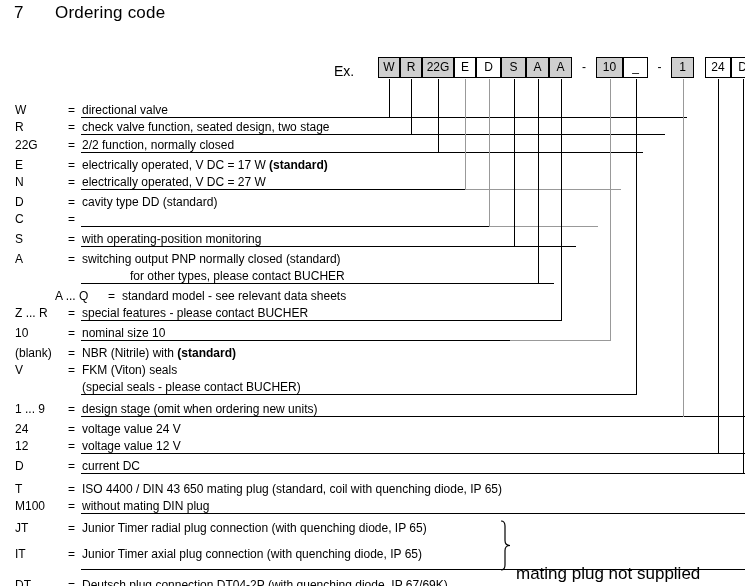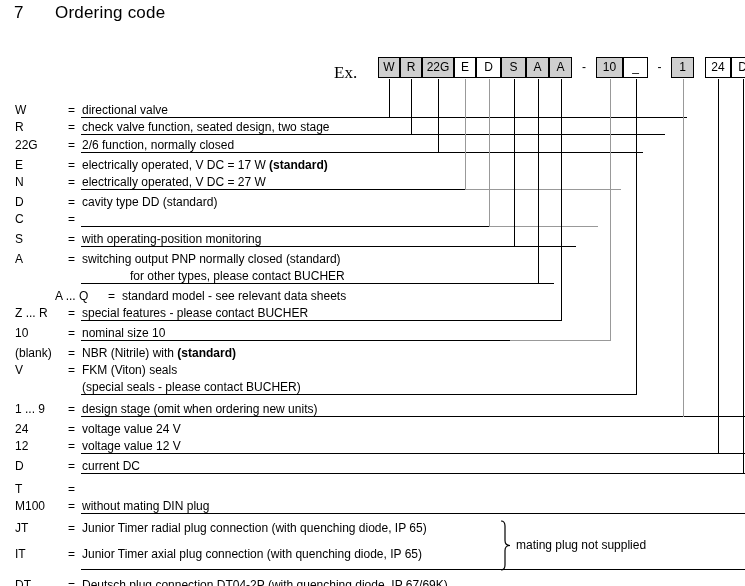--- a/index.html
+++ b/index.html
@@ -9,21 +9,21 @@
     color:#000;
   }
   #page{position:absolute;inset:0;}
 
   
   .heading{position:absolute;left:14px;top:3px;font-size:17px;letter-spacing:.2px;}
   .heading .num{position:absolute;left:0;top:0;}
   .heading .ttl{position:absolute;left:41px;top:0;white-space:nowrap;}
 
   
-  .ex-label{position:absolute;left:334px;top:63px;font-size:17px;font-family:Liberation Serif, serif;}
+  .ex-label{position:absolute;left:334px;top:63px;font-size:14px;}
   .code-row{position:absolute;left:378px;top:57px;height:21px;}
   .cbox{
     position:absolute;top:0;height:21px;box-sizing:border-box;
     border:1px solid #000;background:#fff;
     font-size:12px;line-height:19px;text-align:center;
     white-space:nowrap;
   }
   .cbox.gray{background:#cfcfcf;}
   .dash{
     position:absolute;top:0;height:21px;line-height:21px;
@@ -32,21 +32,21 @@
 
   
   .legend{position:absolute;left:0;top:96px;width:745px;}
   .lrow{position:absolute;left:0;height:17px;width:745px;}
   .lkey{position:absolute;left:15px;top:0;font-size:12px;line-height:17px;white-space:nowrap;}
   .leq{position:absolute;left:68px;top:0;font-size:12px;line-height:17px;}
   .ltxt{position:absolute;left:82px;top:0;font-size:12px;line-height:17px;white-space:nowrap;}
   .ltxt b{font-weight:bold;}
 
   
-  .brace-text{position:absolute;font-size:12px;line-height:17px;white-space:nowrap;}
+  .brace-text{position:absolute;font-size:17px;line-height:17px;white-space:nowrap;margin-top:28px;}
 
   
   #wires{position:absolute;left:0;top:0;width:745px;height:586px;pointer-events:none;}
   #wires path,#wires line{fill:none;stroke:#000;stroke-width:1;shape-rendering:crispEdges;}
   #wires .grey{stroke:#999;}
   #wires .brace{stroke:#000;stroke-width:1.2;fill:none;shape-rendering:geometricPrecision;}
 </style>
 </head>
 <body>
 
@@ -84,21 +84,21 @@
         <span class="ltxt"><span>directional valve</span></span>
       </div>
       <div class="lrow" style="top: 23px;">
         <span class="lkey">R</span>
         <span class="leq">=</span>
         <span class="ltxt"><span>check valve function, seated design, two stage</span></span>
       </div>
       <div class="lrow" style="top: 41px;">
         <span class="lkey">22G</span>
         <span class="leq">=</span>
-        <span class="ltxt"><span>2/6 function, normally closed</span></span>
+        <span class="ltxt"><span>2/2 function, normally closed</span></span>
       </div>
       <div class="lrow" style="top: 61px;">
         <span class="lkey">E</span>
         <span class="leq">=</span>
         <span class="ltxt"><span>electrically operated, V DC = 17  W </span><b>(standard)</b></span>
       </div>
       <div class="lrow" style="top: 78px;">
         <span class="lkey">N</span>
         <span class="leq">=</span>
         <span class="ltxt"><span>electrically operated, V DC = 27  W</span></span>
@@ -169,20 +169,21 @@
         <span class="ltxt"><span>voltage value 12 V</span></span>
       </div>
       <div class="lrow" style="top: 362px;">
         <span class="lkey">D</span>
         <span class="leq">=</span>
         <span class="ltxt"><span>current  DC</span></span>
       </div>
       <div class="lrow" style="top: 385px;">
         <span class="lkey">T</span>
         <span class="leq">=</span>
+        <span class="ltxt"><span>ISO 4400 / DIN 43 650 mating plug (standard, coil with quenching diode, IP 65)</span></span>
       </div>
       <div class="lrow" style="top: 402px;">
         <span class="lkey">M100</span>
         <span class="leq">=</span>
         <span class="ltxt"><span>without mating DIN plug</span></span>
       </div>
       <div class="lrow" style="top: 424px;">
         <span class="lkey">JT</span>
         <span class="leq">=</span>
         <span class="ltxt"><span>Junior Timer radial plug connection (with quenching diode, IP 65)</span></span>

